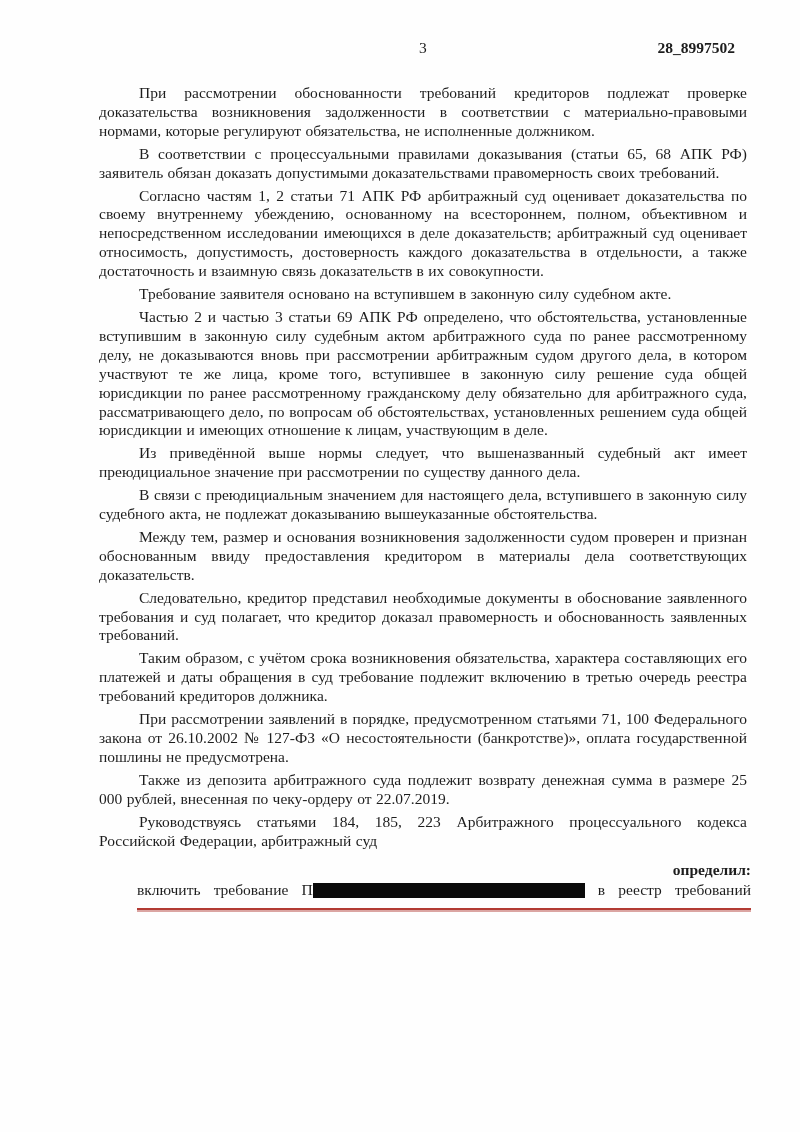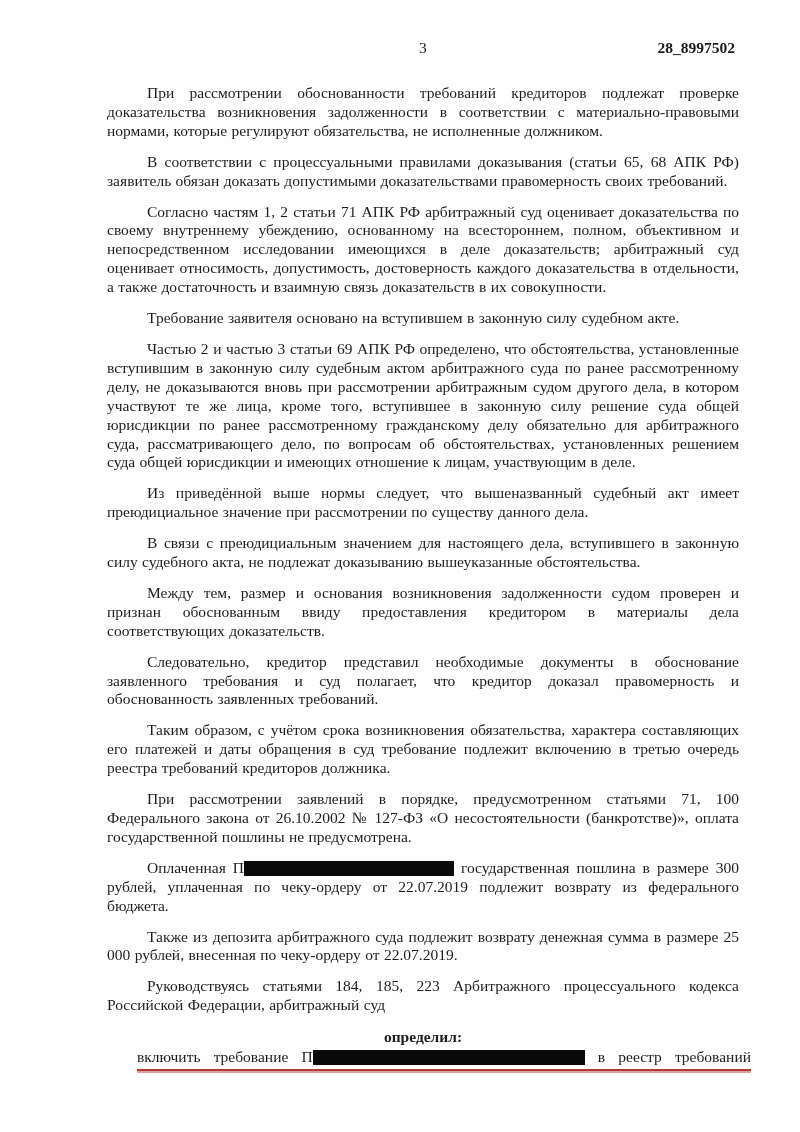--- a/index.html
+++ b/index.html
@@ -32,47 +32,47 @@
     text-align: center;
     letter-spacing: 0.5px;
   }
   .doc-code {
     position: absolute;
     right: 16px;
     top: 0;
     font-weight: bold;
   }
   .body p.para {
-    margin: 12px;
+    margin: 4px;
     font-size: 15.5px;
     line-height: 18.9px;
     text-align: justify;
     text-indent: 40px;
     word-spacing: 0.5px;
   }
   .bar {
     display: inline-block;
     height: 15px;
     background: #0a0a0a;
     vertical-align: -3px;
   }
   .bar-1 { width: 210px; }
   .bar-2 { width: 272px; }
   .bar-3 { width: 238px; }
   .ruling-heading {
     margin: 10px 0 3px 0;
     font-size: 15.5px;
     line-height: 19px;
     font-weight: bold;
-    text-align: center;
+    text-align: right;
   }
   .ruling { font-size: 15.5px; }
   .rline {
     line-height: 16px;
-    padding-bottom: 4px;
+    padding-bottom: 10px;
     border-bottom: 2.5px solid #b23a33;
     box-shadow: 0 2px 0 rgba(178, 58, 51, 0.45);
     margin-bottom: 14px;
     text-align: justify;
     text-align-last: justify;
     white-space: nowrap;
     overflow: hidden;
     font-family: Liberation Serif, serif;
   }
   .rline-1 { margin-left: 42px; }
@@ -94,21 +94,20 @@
       <p class="para">Согласно частям 1, 2 статьи 71 АПК РФ арбитражный суд оценивает доказательства по своему внутреннему убеждению, основанному на всестороннем, полном, объективном и непосредственном исследовании имеющихся в деле доказательств; арбитражный суд оценивает относимость, допустимость, достоверность каждого доказательства в отдельности, а также достаточность и взаимную связь доказательств в их совокупности.</p>
       <p class="para">Требование заявителя основано на вступившем в законную силу судебном акте.</p>
       <p class="para">Частью 2 и частью 3 статьи 69 АПК РФ определено, что обстоятельства, установленные вступившим в законную силу судебным актом арбитражного суда по ранее рассмотренному делу, не доказываются вновь при рассмотрении арбитражным судом другого дела, в котором участвуют те же лица, кроме того, вступившее в законную силу решение суда общей юрисдикции по ранее рассмотренному гражданскому делу обязательно для арбитражного суда, рассматривающего дело, по вопросам об обстоятельствах, установленных решением суда общей юрисдикции и имеющих отношение к лицам, участвующим в деле.</p>
       <p class="para">Из приведённой выше нормы следует, что вышеназванный судебный акт имеет преюдициальное значение при рассмотрении по существу данного дела.</p>
       <p class="para">В связи с преюдициальным значением для настоящего дела, вступившего в законную силу судебного акта, не подлежат доказыванию вышеуказанные обстоятельства.</p>
       <p class="para">Между тем, размер и основания возникновения задолженности судом проверен и признан обоснованным ввиду предоставления кредитором в материалы дела соответствующих доказательств.</p>
       <p class="para">Следовательно, кредитор представил необходимые документы в обоснование заявленного требования и суд полагает, что кредитор доказал правомерность и обоснованность заявленных требований.</p>
       <p class="para">Таким образом, с учётом срока возникновения обязательства, характера составляющих его платежей и даты обращения в суд требование подлежит включению в третью очередь реестра требований кредиторов должника.</p>
       <p class="para">При рассмотрении заявлений в порядке, предусмотренном статьями 71, 100 Федерального закона от 26.10.2002 № 127-ФЗ «О несостоятельности (банкротстве)», оплата государственной пошлины не предусмотрена.</p>
 
-      <p class="para"><span>Оплаченная П</span><span class="bar bar-1"></span> <span>государственная пошлина в размере 300 рублей, уплаченная по чеку-ордеру от 22.07.2019 подлежит возврату из федерального бюджета.</span></p>
 
       <p class="para">Также из депозита арбитражного суда подлежит возврату денежная сумма в размере 25 000 рублей, внесенная по чеку-ордеру от 22.07.2019.</p>
       <p class="para">Руководствуясь статьями 184, 185, 223 Арбитражного процессуального кодекса Российской Федерации, арбитражный суд</p>
 
       <p class="ruling-heading">определил:</p>
 
       <div class="ruling">
         <div class="rline rline-1"><span>включить требование П</span><span class="bar bar-2"></span> <span>в реестр требований</span></div>
       </div>
     </div>

